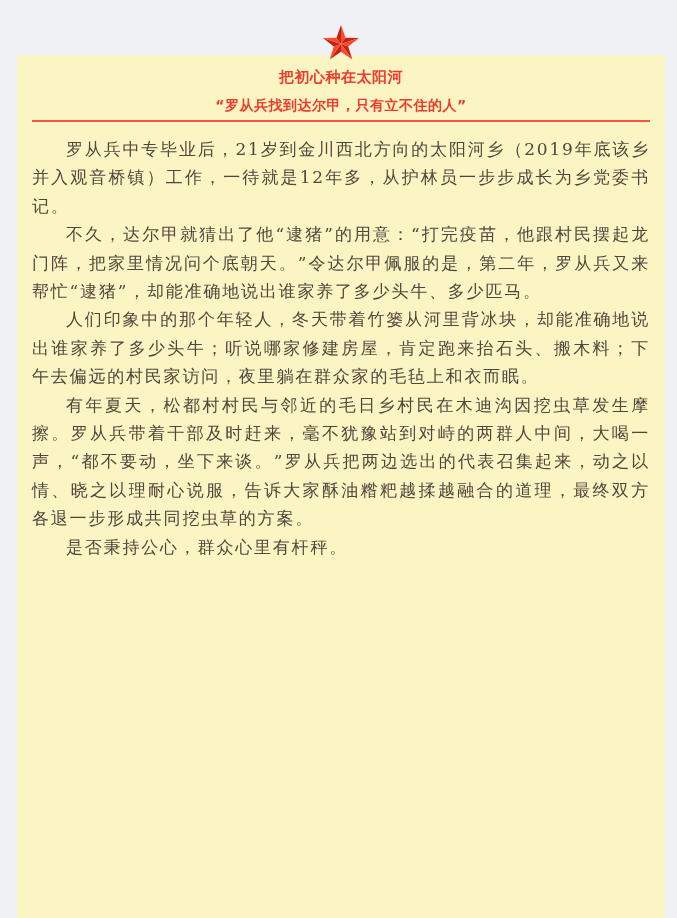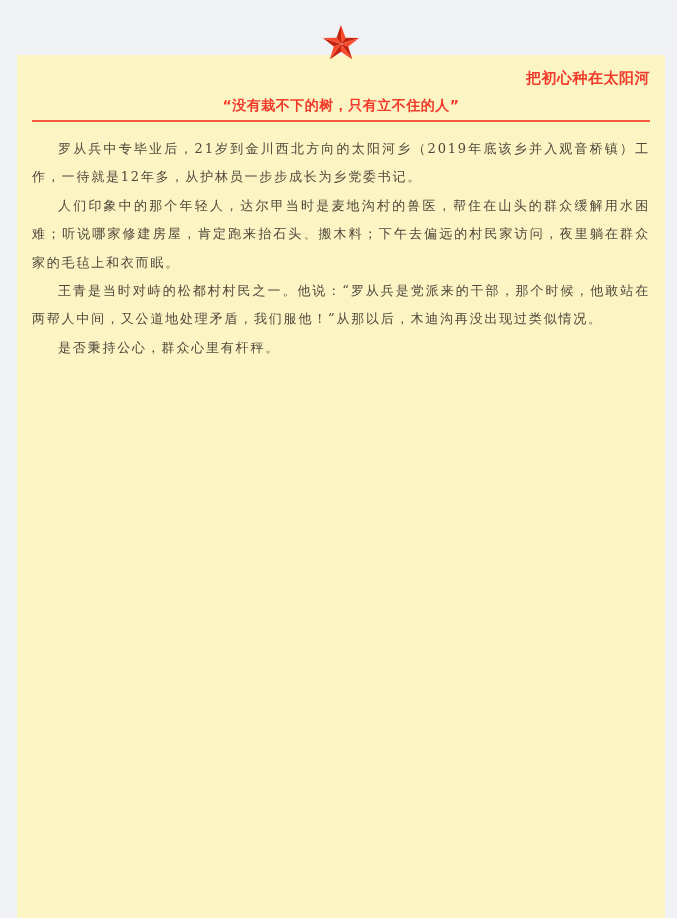--- a/index.html
+++ b/index.html
@@ -27,22 +27,22 @@
   .star-wrap {
     position: absolute;
     left: 341px;
     top: 23px;
     transform: translateX(-50%);
     width: 42px;
     height: 42px;
   }
   .article-title {
     padding-top: 14px;
-    text-align: right;
-    font-family: Liberation Sans, sans-serif;
+    text-align: center;
+    font-family: Liberation Serif, serif;
     font-weight: bold;
     font-size: 15px;
     line-height: 17px;
     color: #f23a2b;
     letter-spacing: 0.5px;
   }
   .article-subtitle {
     margin-top: 11px;
     text-align: center;
     font-family: "DejaVu Sans", "Liberation Sans", sans-serif;
@@ -58,47 +58,48 @@
     border-top: 2px solid #f4583d;
     height: 0;
   }
   .article-body {
     margin-top: 13px;
   }
   .article-body p {
     margin: 0;
     padding: 0;
     text-indent: 2em;
-    font-size: 13px;
+    font-size: 17px;
     line-height: 28.4px;
     letter-spacing: 1.8px;
     color: #50473b;
     text-align: justify;
     text-justify: inter-ideograph;
   }
 </style>
 </head>
 <body>
 
 <div class="article-card">
   <div class="article-title">把初心种在太阳河</div>
-  <div class="article-subtitle">“没有栽不下的树，只有立不住的人”</div>
+  <div class="article-subtitle">“罗从兵找到达尔甲，只有立不住的人”</div>
   <hr class="title-divider">
   <div class="article-body">
 
       <p>罗从兵中专毕业后，21岁到金川西北方向的太阳河乡（2019年底该乡并入观音桥镇）工作，一待就是12年多，从护林员一步步成长为乡党委书记。</p>
 
 
 
+      <p>不久，达尔甲就猜出了他“逮猪”的用意：“打完疫苗，他跟村民摆起龙门阵，把家里情况问个底朝天。”令达尔甲佩服的是，第二年，罗从兵又来帮忙“逮猪”，却能准确地说出谁家养了多少头牛、多少匹马。</p>
 
-      <p>人们印象中的那个年轻人，达尔甲当时是麦地沟村的兽医，帮住在山头的群众缓解用水困难；听说哪家修建房屋，肯定跑来抬石头、搬木料；下午去偏远的村民家访问，夜里躺在群众家的毛毡上和衣而眠。</p>
+      <p>人们印象中的那个年轻人，冬天带着竹篓从河里背冰块，却能准确地说出谁家养了多少头牛；听说哪家修建房屋，肯定跑来抬石头、搬木料；下午去偏远的村民家访问，夜里躺在群众家的毛毡上和衣而眠。</p>
 
 
+      <p>有年夏天，松都村村民与邻近的毛日乡村民在木迪沟因挖虫草发生摩擦。罗从兵带着干部及时赶来，毫不犹豫站到对峙的两群人中间，大喝一声，“都不要动，坐下来谈。”罗从兵把两边选出的代表召集起来，动之以情、晓之以理耐心说服，告诉大家酥油糌粑越揉越融合的道理，最终双方各退一步形成共同挖虫草的方案。</p>
 
-      <p>王青是当时对峙的松都村村民之一。他说：“罗从兵是党派来的干部，那个时候，他敢站在两帮人中间，又公道地处理矛盾，我们服他！”从那以后，木迪沟再没出现过类似情况。</p>
 
       <p>是否秉持公心，群众心里有杆秤。</p>
 
     </div>
 </div>
 
 <div class="star-wrap">
   <svg width="42" height="42" viewBox="0 0 44 44" aria-hidden="true">
 
     <polygon points="22,22 22,2 26.7,15.5" fill="#f94a2c"></polygon>

